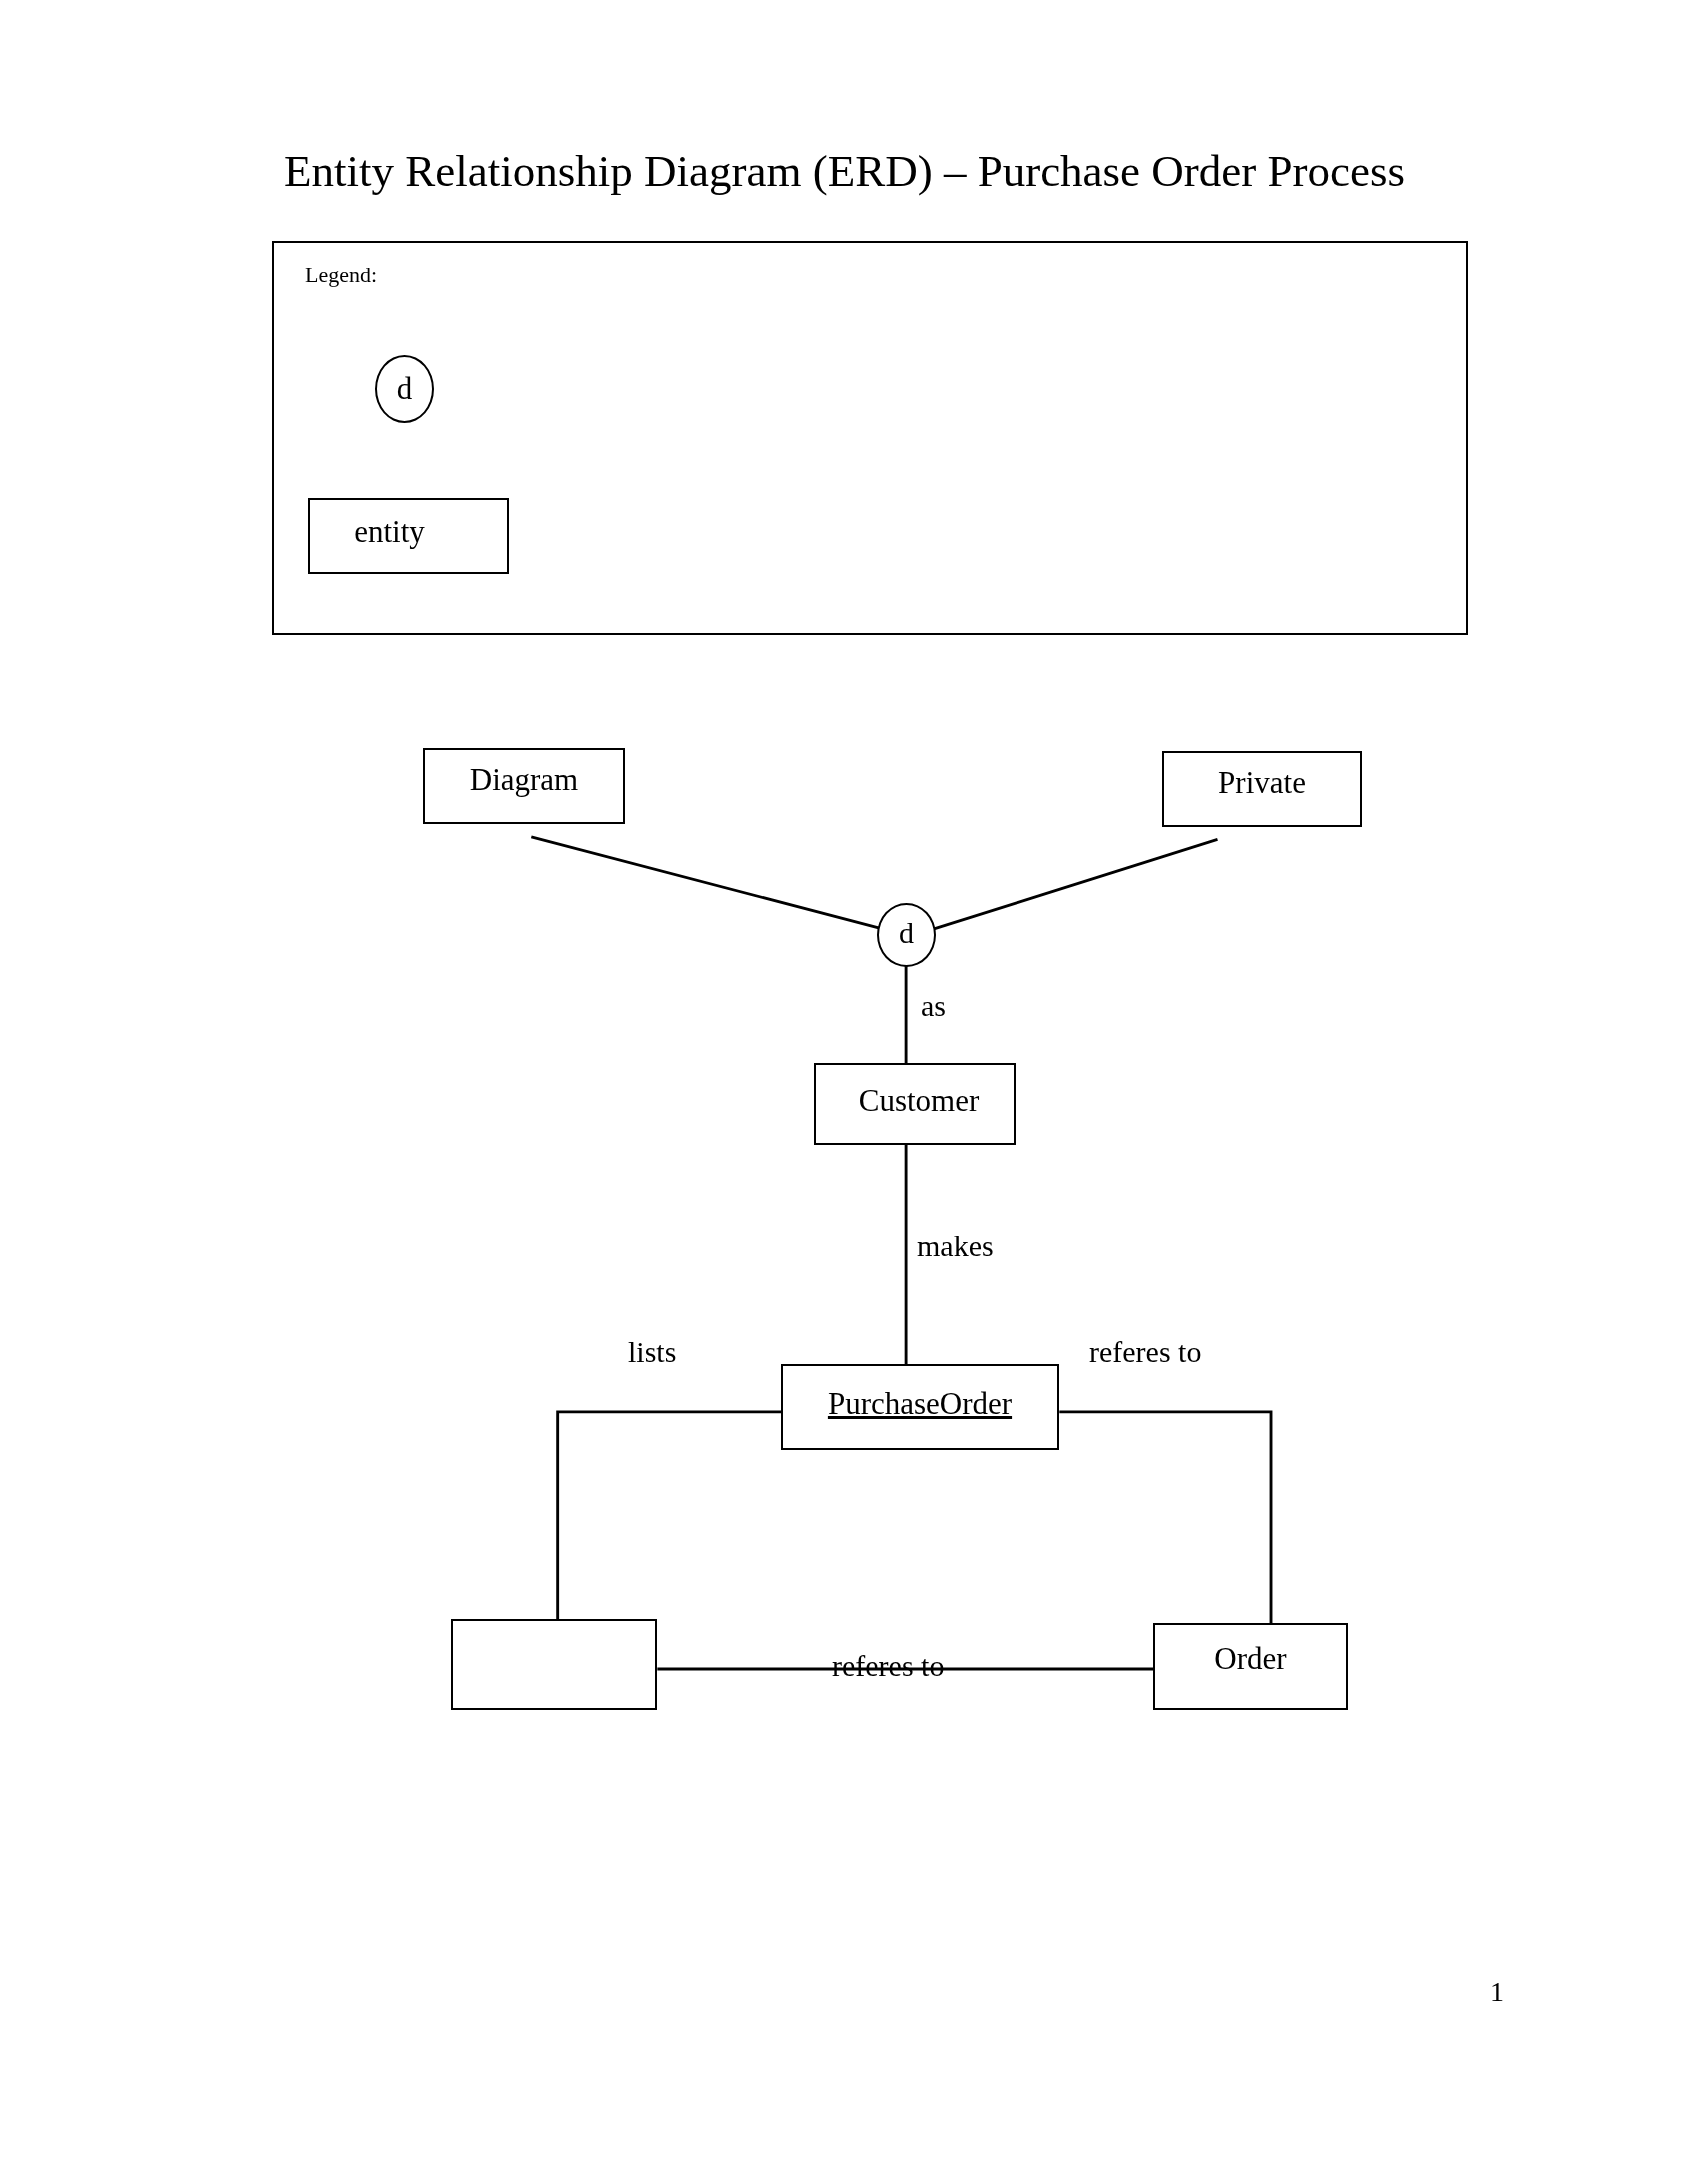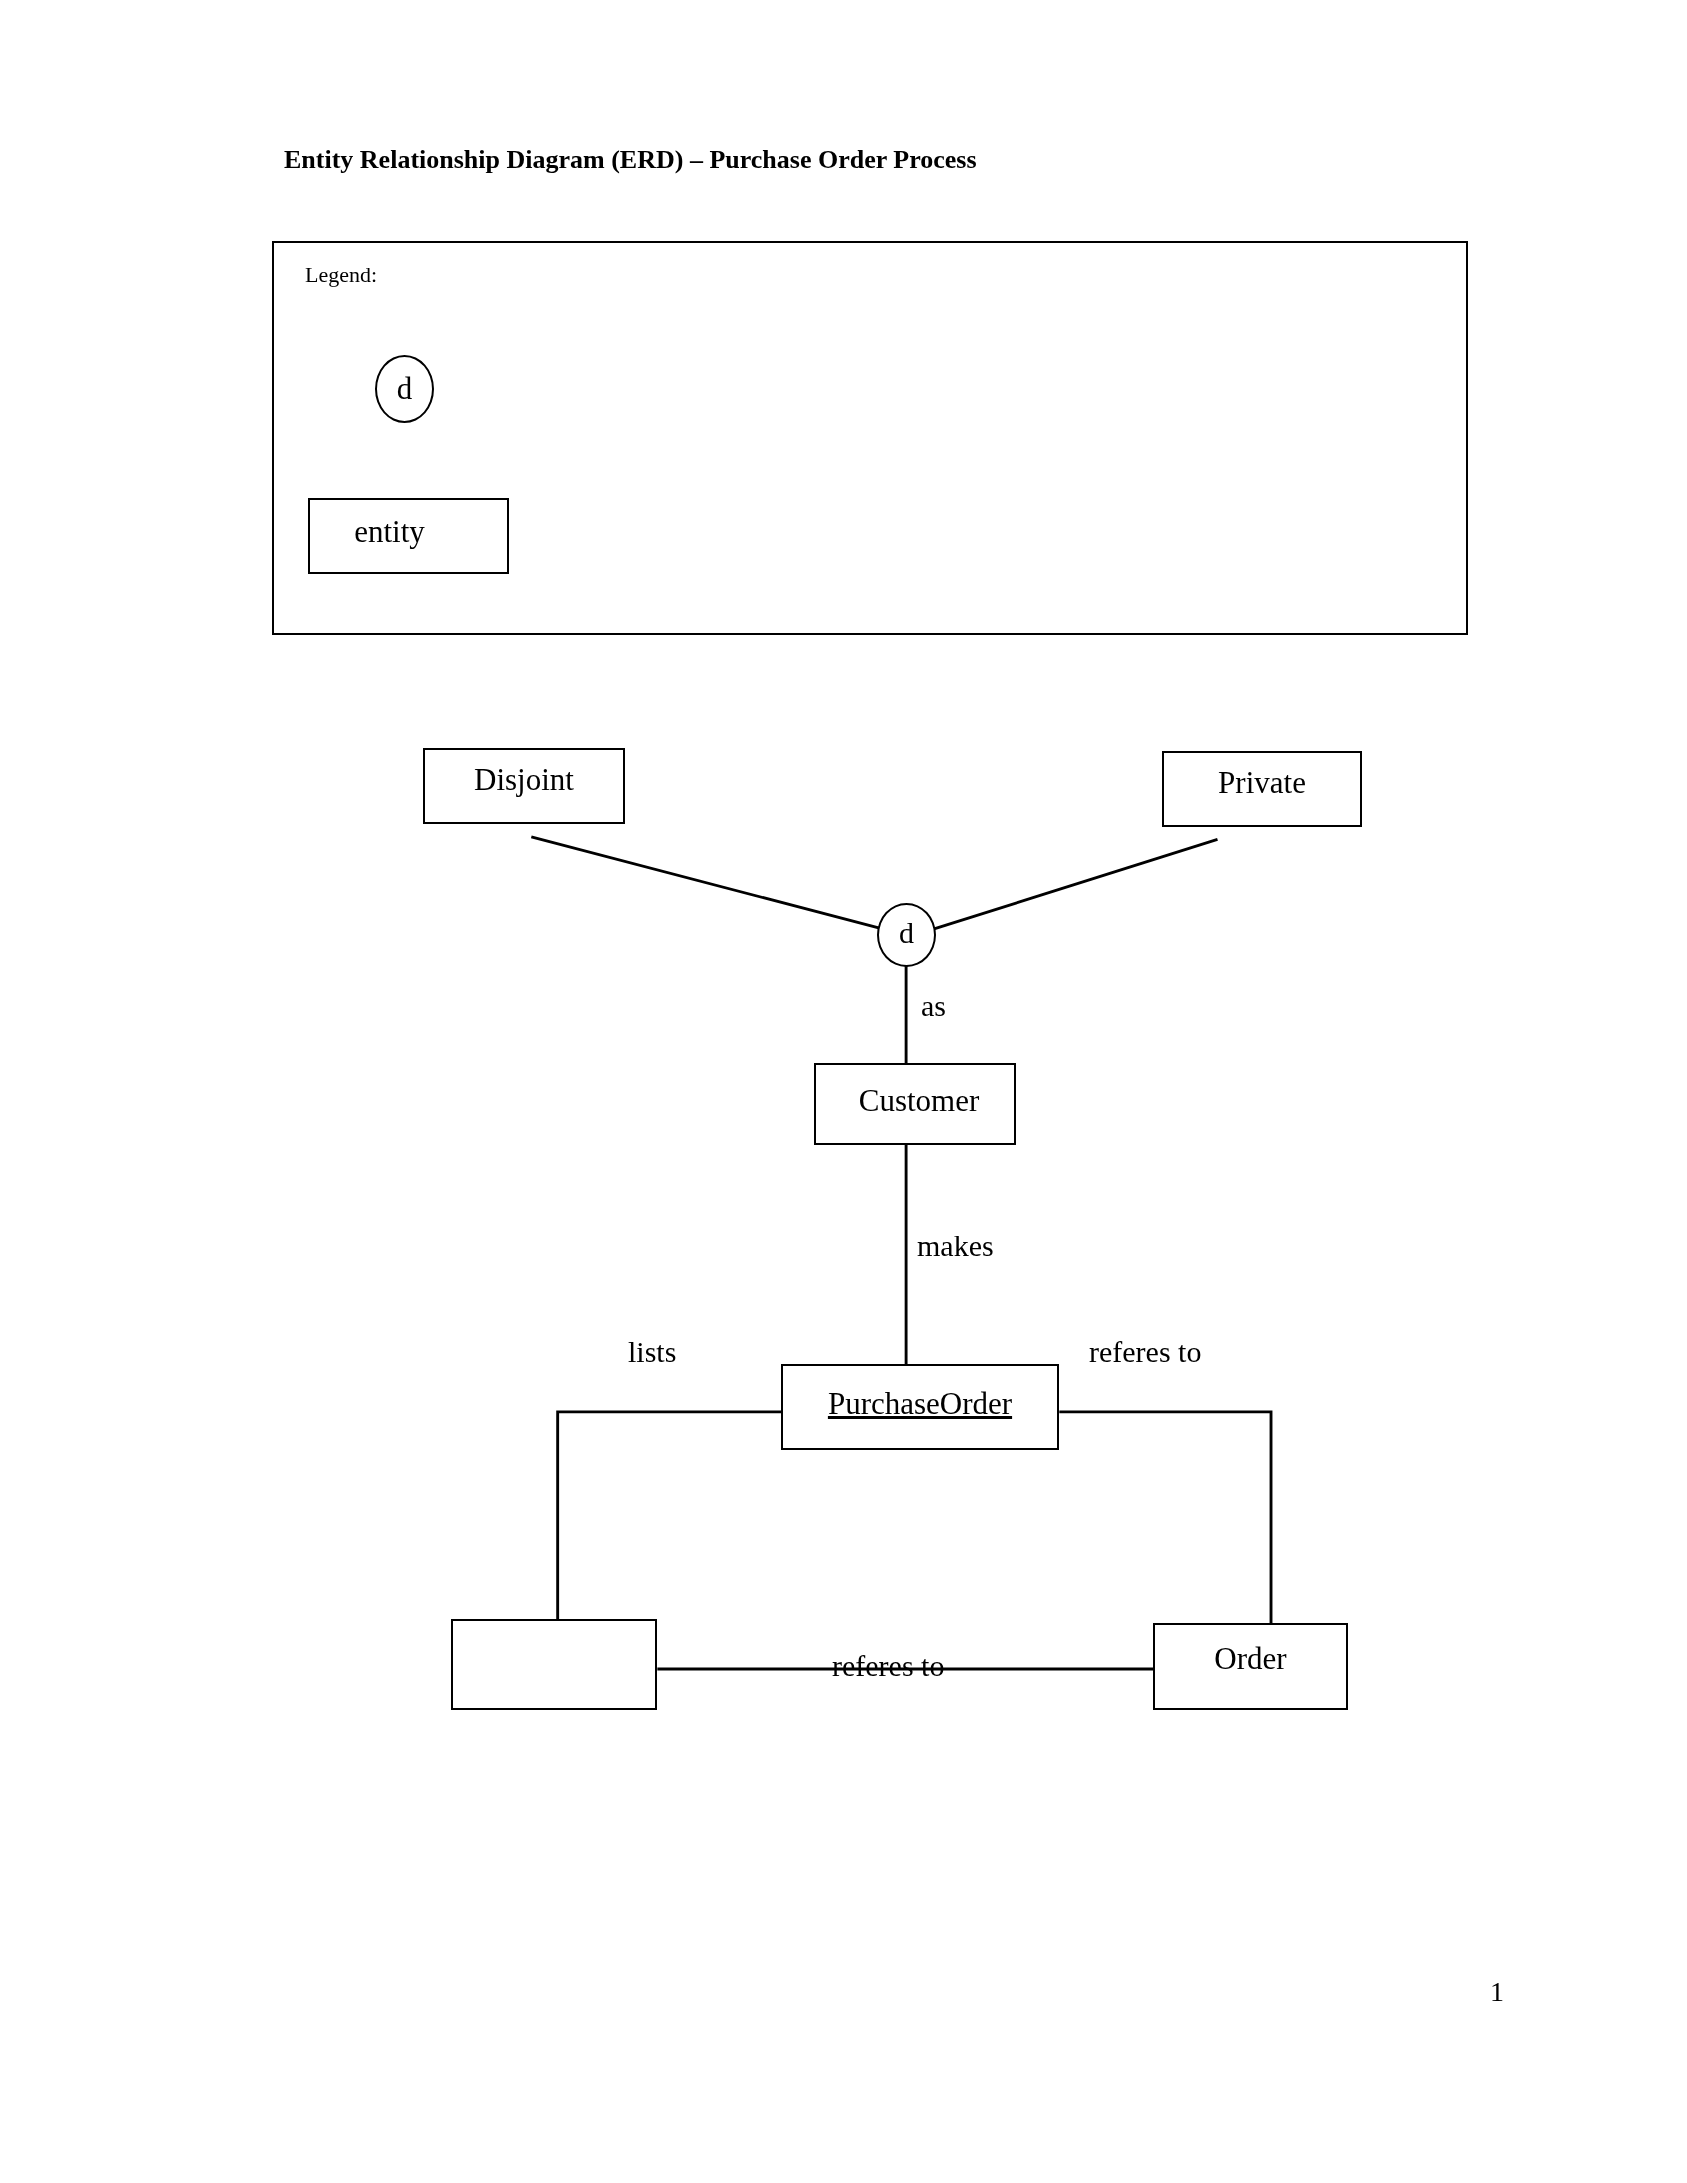--- a/index.html
+++ b/index.html
@@ -17,22 +17,22 @@
     height: 2183px;
     background: #ffffff;
     overflow: hidden;
   }
 
   
   #doc-title {
     position: absolute;
     left: 284px;
     top: 145px;
-    font-size: 26px;
-    font-weight: bold;
+    font-size: 45px;
+    font-weight: normal;
     letter-spacing: 0px;
     white-space: nowrap;
   }
 
   
   #legend-box {
     position: absolute;
     left: 272px;
     top: 241px;
     width: 1196px;
@@ -213,21 +213,21 @@
     <line x1="1100" y1="1388" x2="1100" y2="1659" stroke="#000000" stroke-width="3.5"></line>
 
     <polyline points="950,1714 677,1714 677,1967" fill="none" stroke="#000000" stroke-width="3.5"></polyline>
 
     <polyline points="1286,1714 1543,1714 1543,1972" fill="none" stroke="#000000" stroke-width="3.5"></polyline>
 
     <line x1="798" y1="2026" x2="1401" y2="2026" stroke="#000000" stroke-width="3.5"></line>
   </svg>
 
   <div class="entity-box" id="box-company"></div>
-  <div class="entity-label" id="lbl-company">Disjoint</div>
+  <div class="entity-label" id="lbl-company">Diagram</div>
 
   <div class="entity-box" id="box-private"></div>
   <div class="entity-label" id="lbl-private">Private</div>
 
   <div id="diagram-d-circle"></div>
   <div id="diagram-d-letter">d</div>
 
   <div class="entity-box" id="box-customer"></div>
   <div class="entity-label" id="lbl-customer">Customer</div>
 

